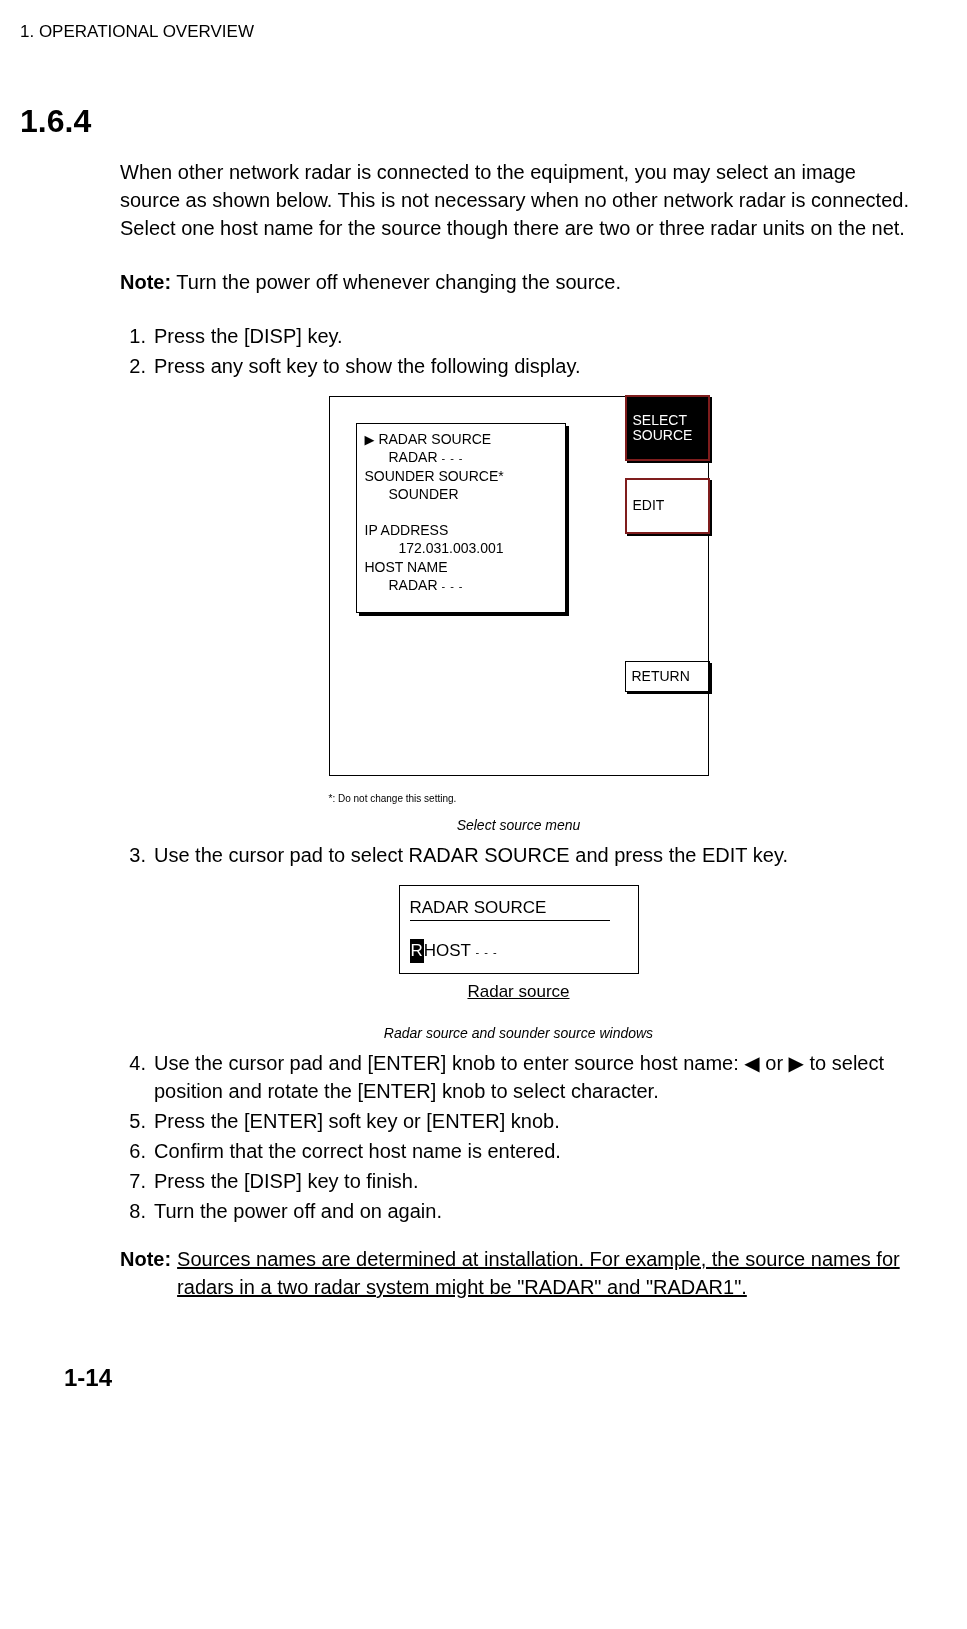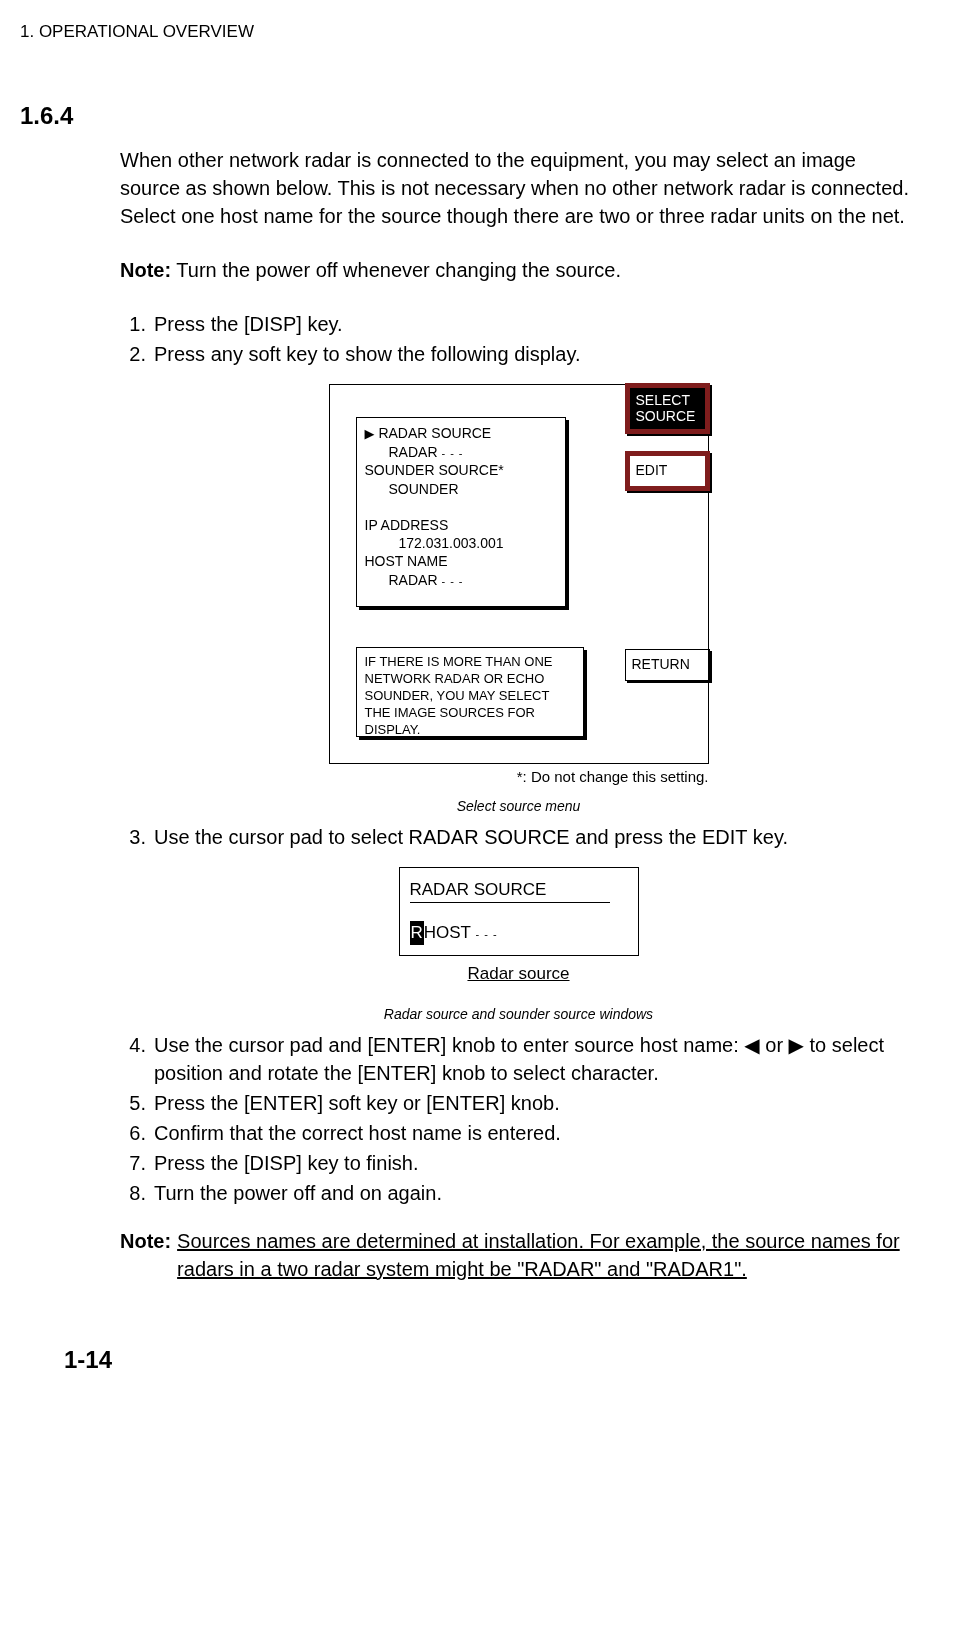--- a/index.html
+++ b/index.html
@@ -1,41 +1,41 @@
 <!DOCTYPE html>
 <html><head>
   <meta charset="utf-8">
   <style>
     * { margin: 0; padding: 0; box-sizing: border-box; }
     body { font-family: Arial, Helvetica, sans-serif; font-size: 20px; color: #000; background: #fff; width: 967px; padding: 20px 30px 20px 20px; line-height: 1.4; }
     .page-header { font-size: 17px; margin-bottom: 55px; }
-    .section-header { font-size: 24px; font-weight: bold; margin-bottom: 14px; display: flex; }
+    .section-header { font-size: 32px; font-weight: bold; margin-bottom: 14px; display: flex; }
     .section-num { width: 90px; display: inline-block; }
     .body-content { margin-left: 100px; margin-right: 20px; }
     .note-label { font-weight: bold; }
     .para { margin-bottom: 26px; }
     .list { list-style: none; margin-bottom: 10px; }
     .list li { display: flex; margin-bottom: 2px; }
     .list .num { width: 34px; flex: 0 0 34px; text-align: right; padding-right: 8px; }
     .list .txt { flex: 1; }
     .figure-wrap { display: flex; flex-direction: column; align-items: center; }
     
     .ssfig { width: 380px; height: 380px; border: 1px solid #000; position: relative; font-size: 15px; margin-top: 6px; }
     .inner-box { position: absolute; border: 1px solid #000; background: #fff; box-shadow: 3px 3px 0 #000; font-size: 14px; padding: 6px 8px; line-height: 1.3; }
-    .menu-box { top: 32px; left: 26px; width: 210px; height: 190px; }
+    .menu-box { top: 26px; left: 26px; width: 210px; height: 190px; }
     .msg-box { top: 262px; left: 26px; width: 228px; height: 90px; font-size: 13px; }
     .softkey-col { position: absolute; right: -2px; top: -2px; display: flex; flex-direction: column; }
-    .softkey { width: 85px; padding: 5px 6px; font-size: 14px; border: 5px solid #7f1d1d; box-shadow: 2px 2px 0 #000; margin-bottom: 17px; }
+    .softkey { width: 85px; padding: 16px 6px; font-size: 14px; border: 2px solid #7f1d1d; box-shadow: 2px 2px 0 #000; margin-bottom: 17px; }
     .softkey.inv { background: #000; color: #fff; line-height: 1.1; }
     .softkey.return { position: absolute; right: -2px; top: 264px; width: 85px; padding: 5px 6px; font-size: 14px; border: 1px solid #000; box-shadow: 2px 2px 0 #000; }
     .cursor-ptr { font-size: 13px; }
     .indent { display: block; padding-left: 24px; }
     .indent2 { display: block; padding-left: 34px; }
     .dashes { letter-spacing: 1px; font-size: 11px; }
-    .footnote { font-size: 15px; text-align: right; width: 380px; margin-top: 2px; }
+    .footnote { font-size: 10px; width: 380px; margin-top: 16px; }
     .caption { font-style: italic; font-size: 14px; text-align: center; margin-top: 10px; margin-bottom: 6px; }
     .small-caption { font-size: 17px; text-decoration: underline; text-align: center; margin-top: 6px; margin-bottom: 10px; }
     
     .radar-src-box { border: 1px solid #000; width: 240px; padding: 10px; font-size: 17px; margin-top: 6px; }
     .radar-src-title { border-bottom: 1px solid #000; width: 200px; margin-bottom: 18px; }
     .cursor-char { background: #000; color: #fff; display: inline-block; padding: 0 1px; }
     .arrow { font-family: Arial; }
     .page-footer { font-size: 24px; font-weight: bold; margin-top: 60px; margin-left: 44px; }
     .note2 { display: flex; margin-top: 20px; }
     .note2 .lbl { font-weight: bold; padding-right: 6px; flex: 0 0 auto; }
@@ -75,21 +75,20 @@
         <span class="indent"><span>RADAR</span> <span class="dashes">- - -</span></span>
         <span>SOUNDER SOURCE*</span>
         <span class="indent">SOUNDER</span>
         <br>
         <span>IP ADDRESS</span>
         <span class="indent2">172.031.003.001</span>
         <span>HOST NAME</span>
         <span class="indent"><span>RADAR</span>  <span class="dashes">- - -</span></span>
       </div>
 
-      <div class="inner-box msg-box">IF THERE IS MORE THAN ONE NETWORK RADAR OR ECHO SOUNDER, YOU MAY SELECT THE IMAGE SOURCES FOR DISPLAY.</div>
 
       <div class="softkey-col">
         <div class="softkey inv">
           <span>SELECT</span><br>
           <span>SOURCE</span>
         </div>
         <div class="softkey">EDIT</div>
       </div>
       <div class="softkey return">RETURN</div>
     </div>

